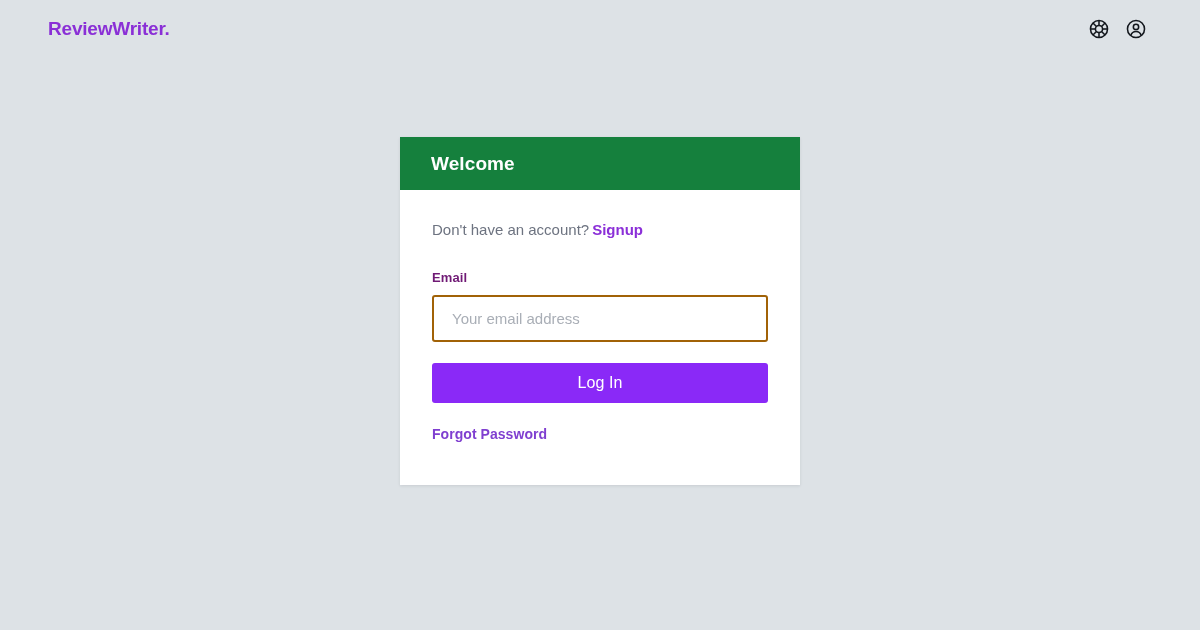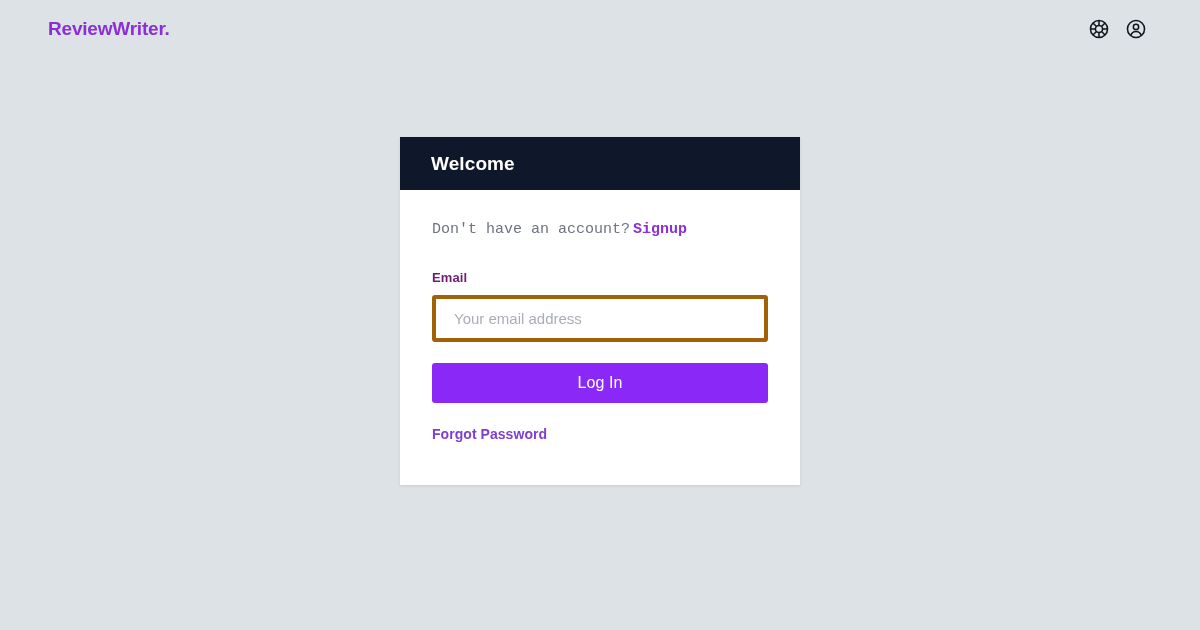--- a/index.html
+++ b/index.html
@@ -53,21 +53,21 @@
   
   .card {
     position: absolute;
     left: 400px;
     top: 137px;
     width: 400px;
     background: #ffffff;
     box-shadow: 0 1px 3px rgba(20,25,35,0.10);
   }
   .card-header {
-    background: #0f172a;
+    background: #15803d;
     height: 53px;
     display: flex;
     align-items: center;
     padding: 16px 31px;
     box-sizing: border-box;
   }
   .card-header-title {
     color: #ffffff;
     font-size: 19px;
     font-weight: bold;
@@ -76,21 +76,20 @@
   .card-body {
     padding: 31px 32px 42px 32px;
     box-sizing: border-box;
   }
 
   .signup-line {
     font-size: 15px;
     color: #6d7380;
     margin: 0 0 31px 0;
     line-height: 1.2;
-    font-family: Liberation Mono, monospace;
   }
   .signup-link {
     color: #8b2fd8;
     font-weight: bold;
     text-decoration: none;
     margin-left: 3px;
   }
 
   .field-label {
     display: block;
@@ -98,21 +97,21 @@
     font-weight: bold;
     color: #701a75;
     margin-bottom: 10px;
     letter-spacing: 0.1px;
   }
   .field-input {
     display: block;
     width: 100%;
     height: 47px;
     box-sizing: border-box;
-    border: 4px solid #a16207;
+    border: 2px solid #a16207;
     border-radius: 3px;
     background: #ffffff;
     padding: 0 18px;
     font-size: 15px;
     color: #303540;
     font-family: "Liberation Sans", sans-serif;
     outline: none;
   }
   .field-input::placeholder {
     color: #a9aeb6;

